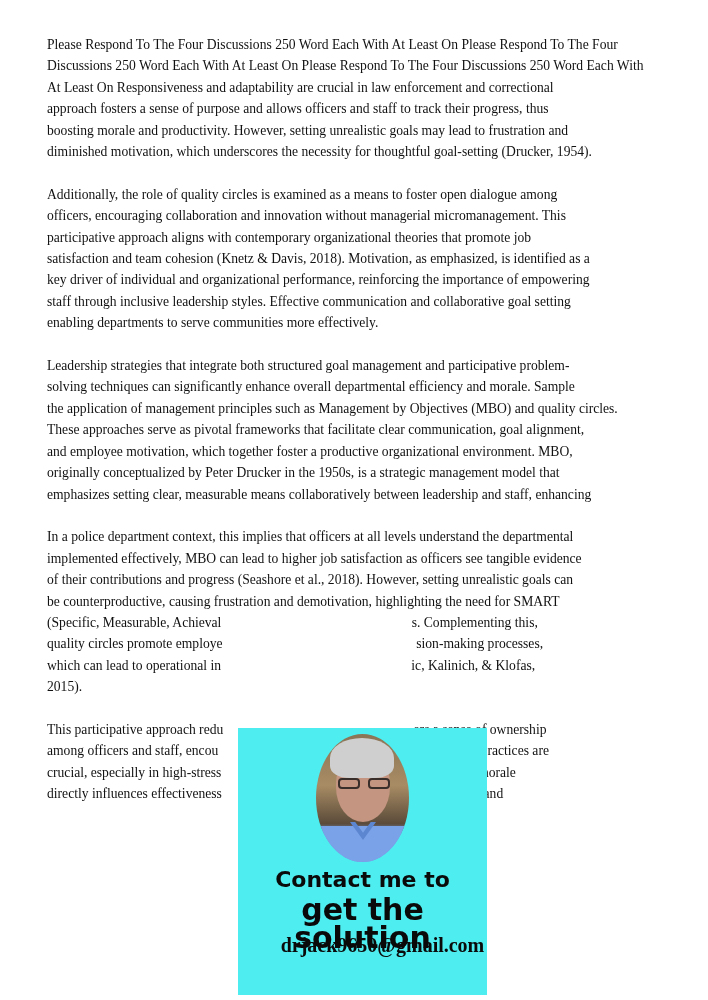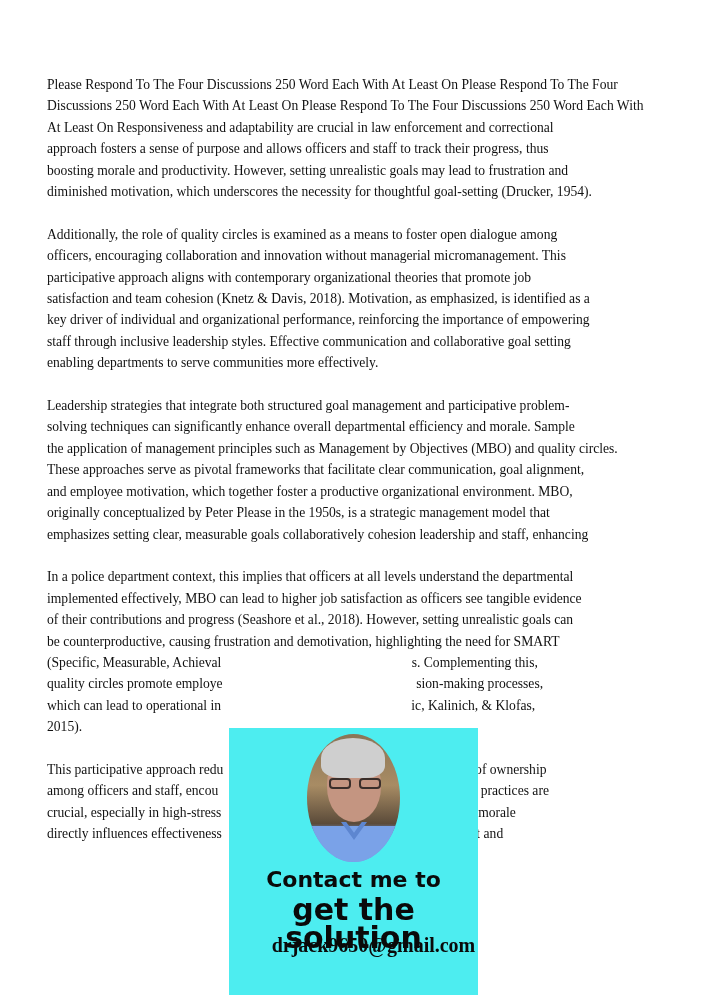--- a/index.html
+++ b/index.html
@@ -15,32 +15,31 @@
     }
     .page {
       position: absolute;
       left: 47px;
       top: 34px;
       width: 640px;
       font-family: "Liberation Serif", "DejaVu Serif", serif;
       font-size: 13.6px;
       color: #111111;
       line-height: 21.4px;
-      margin-top: 40px;
     }
     .para {
       margin: 0 0 21.4px 0;
     }
     .line {
       display: block;
       white-space: nowrap;
     }
     .overlay {
       position: absolute;
-      left: 229px;
+      left: 238px;
       top: 728px;
       width: 249px;
       height: 267px;
       background: #4DEDF0;
       z-index: 10;
     }
     .photo {
       position: absolute;
       left: 78px;
       top: 6px;
@@ -129,22 +128,22 @@
     <span class="line">key driver of individual and organizational performance, reinforcing the importance of empowering</span>
     <span class="line">staff through inclusive leadership styles. Effective communication and collaborative goal setting</span>
     <span class="line">enabling departments to serve communities more effectively.</span>
   </p>
   <p class="para">
     <span class="line">Leadership strategies that integrate both structured goal management and participative problem-</span>
     <span class="line">solving techniques can significantly enhance overall departmental efficiency and morale. Sample</span>
     <span class="line">the application of management principles such as Management by Objectives (MBO) and quality circles.</span>
     <span class="line">These approaches serve as pivotal frameworks that facilitate clear communication, goal alignment,</span>
     <span class="line">and employee motivation, which together foster a productive organizational environment. MBO,</span>
-    <span class="line">originally conceptualized by Peter Please in the 1950s, is a strategic management model that</span>
-    <span class="line">emphasizes setting clear, measurable goals collaboratively cohesion leadership and staff, enhancing</span>
+    <span class="line">originally conceptualized by Peter Drucker in the 1950s, is a strategic management model that</span>
+    <span class="line">emphasizes setting clear, measurable means collaboratively between leadership and staff, enhancing</span>
   </p>
   <p class="para">
     <span class="line">In a police department context, this implies that officers at all levels understand the departmental</span>
     <span class="line">implemented effectively, MBO can lead to higher job satisfaction as officers see tangible evidence</span>
     <span class="line">of their contributions and progress (Seashore et al., 2018). However, setting unrealistic goals can</span>
     <span class="line">be counterproductive, causing frustration and demotivation, highlighting the need for SMART</span>
     <span class="line" style="white-space: pre;">(Specific, Measurable, Achieval                                                        s. Complementing this,</span>
     <span class="line" style="white-space: pre;">quality circles promote employe                                                         sion-making processes,</span>
     <span class="line" style="white-space: pre;">which can lead to operational in                                                        ic, Kalinich, &amp; Klofas,</span>
     <span class="line">2015).</span>

